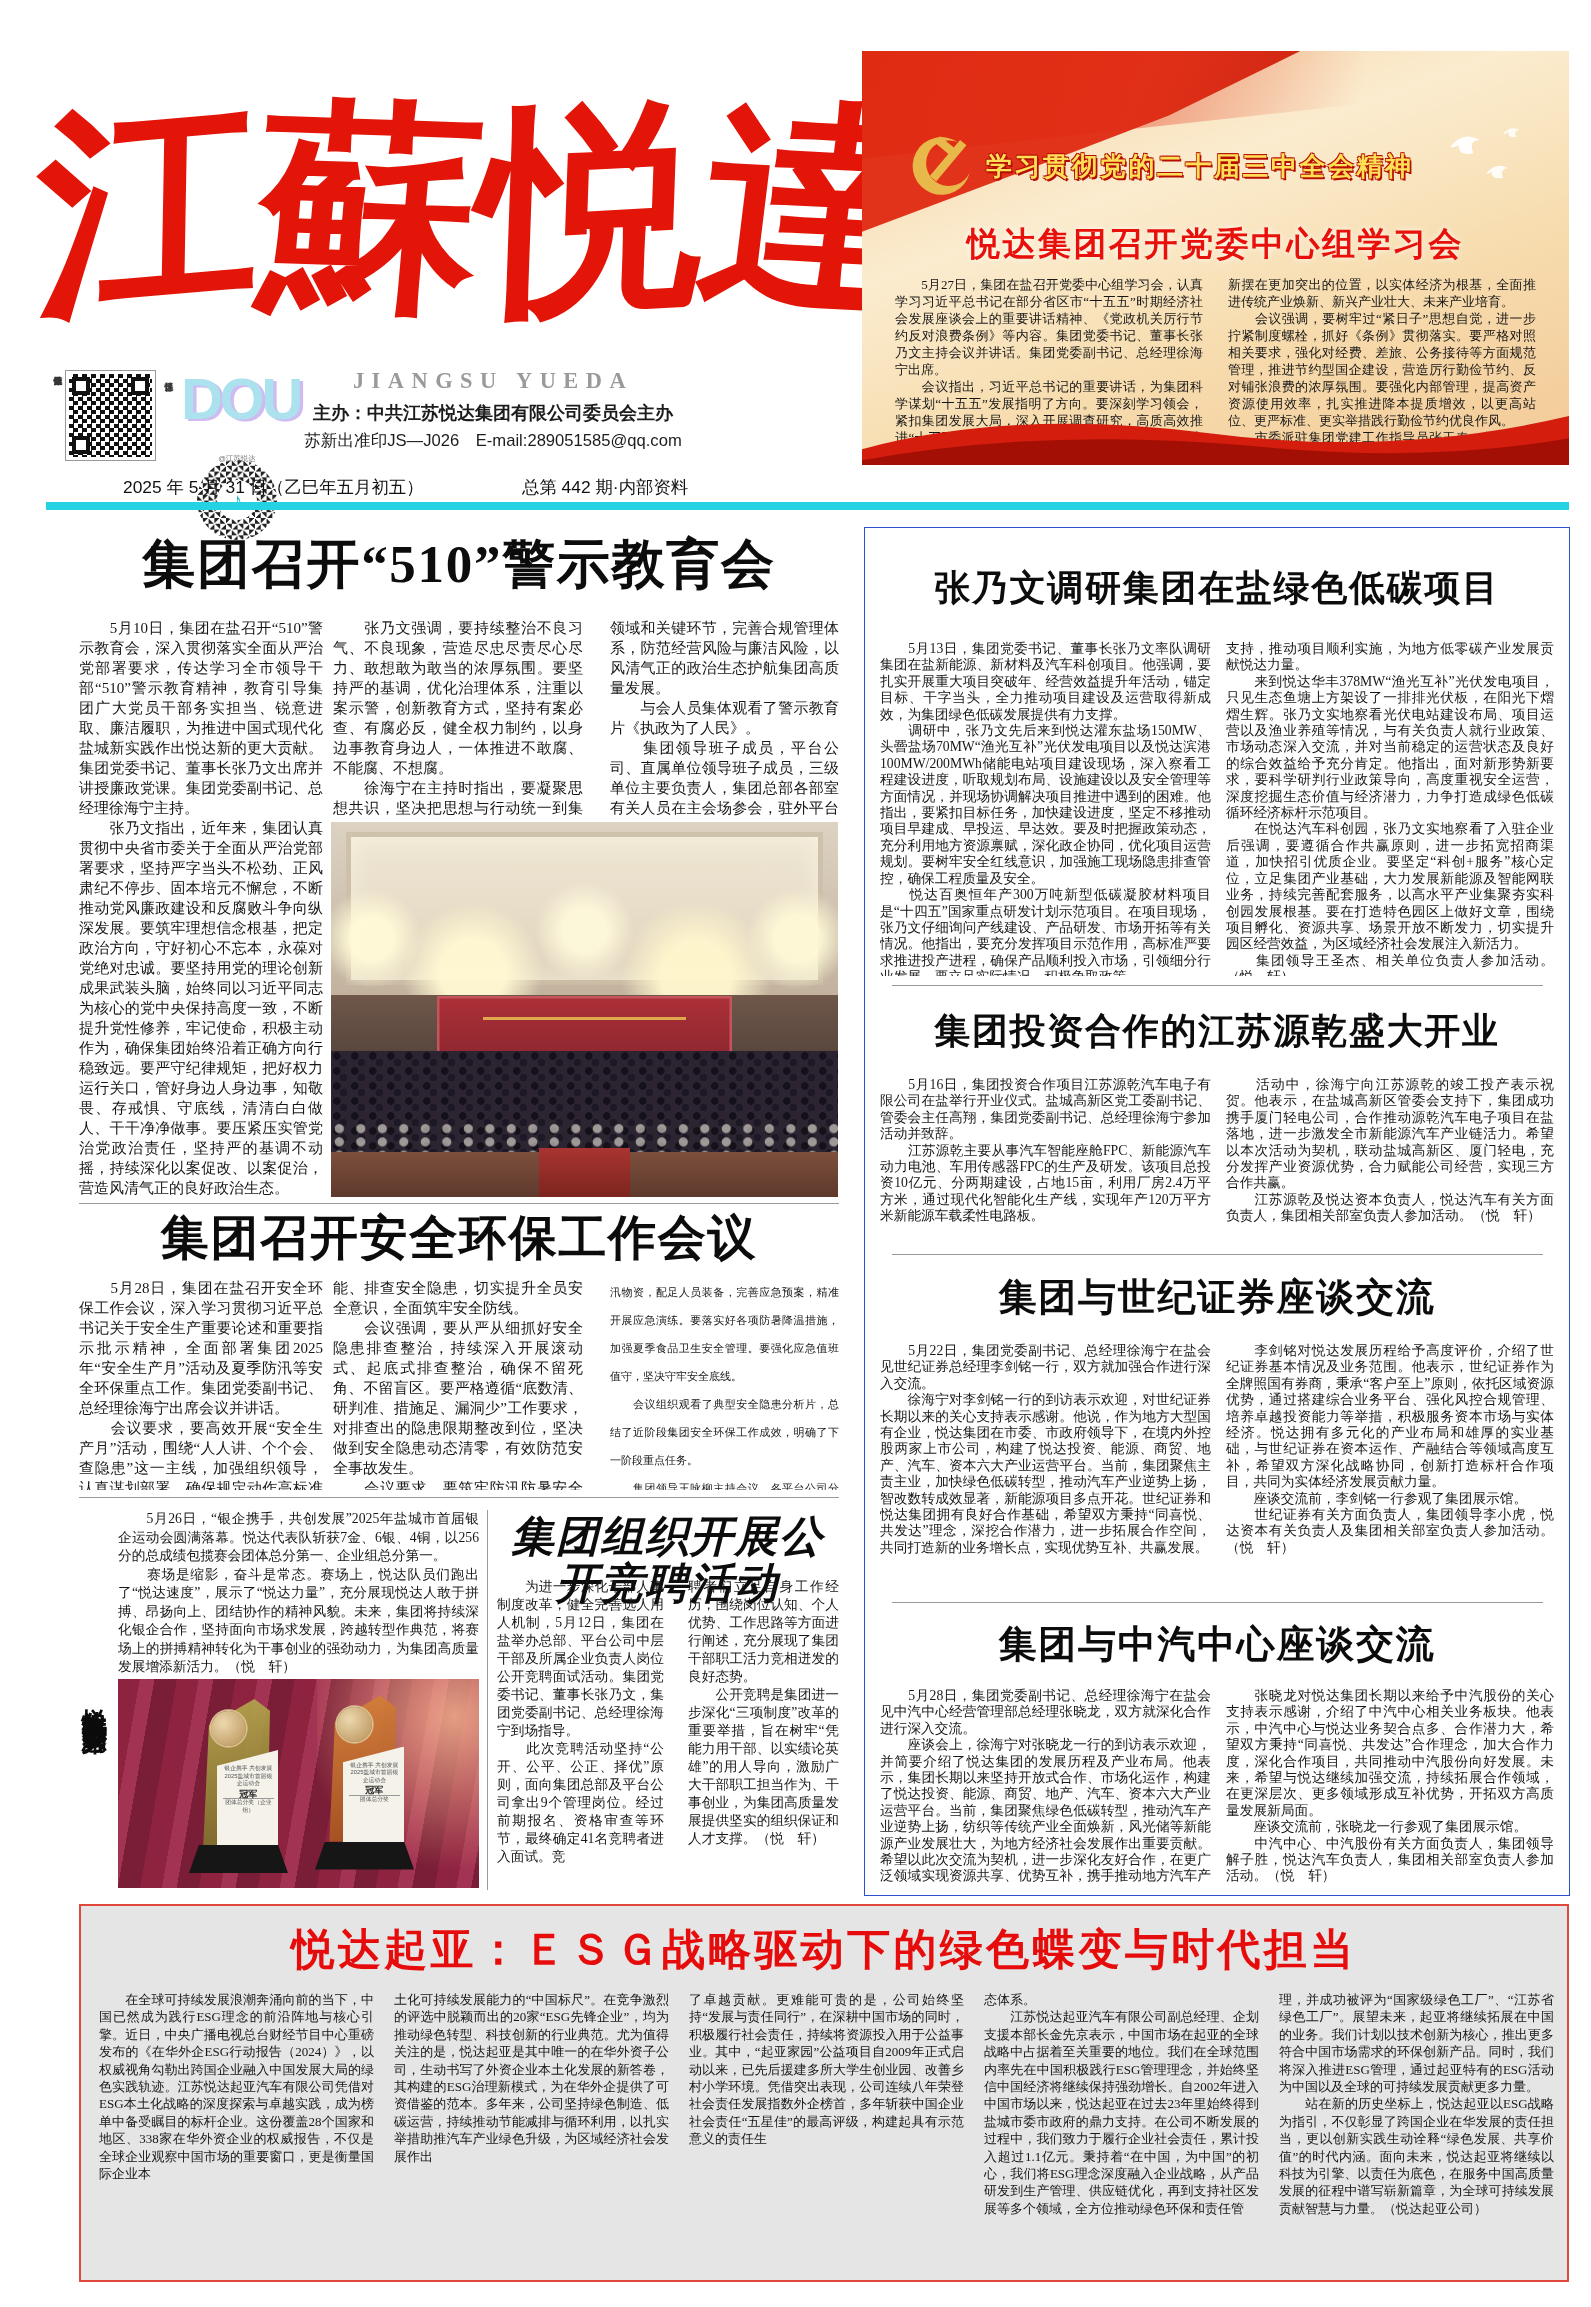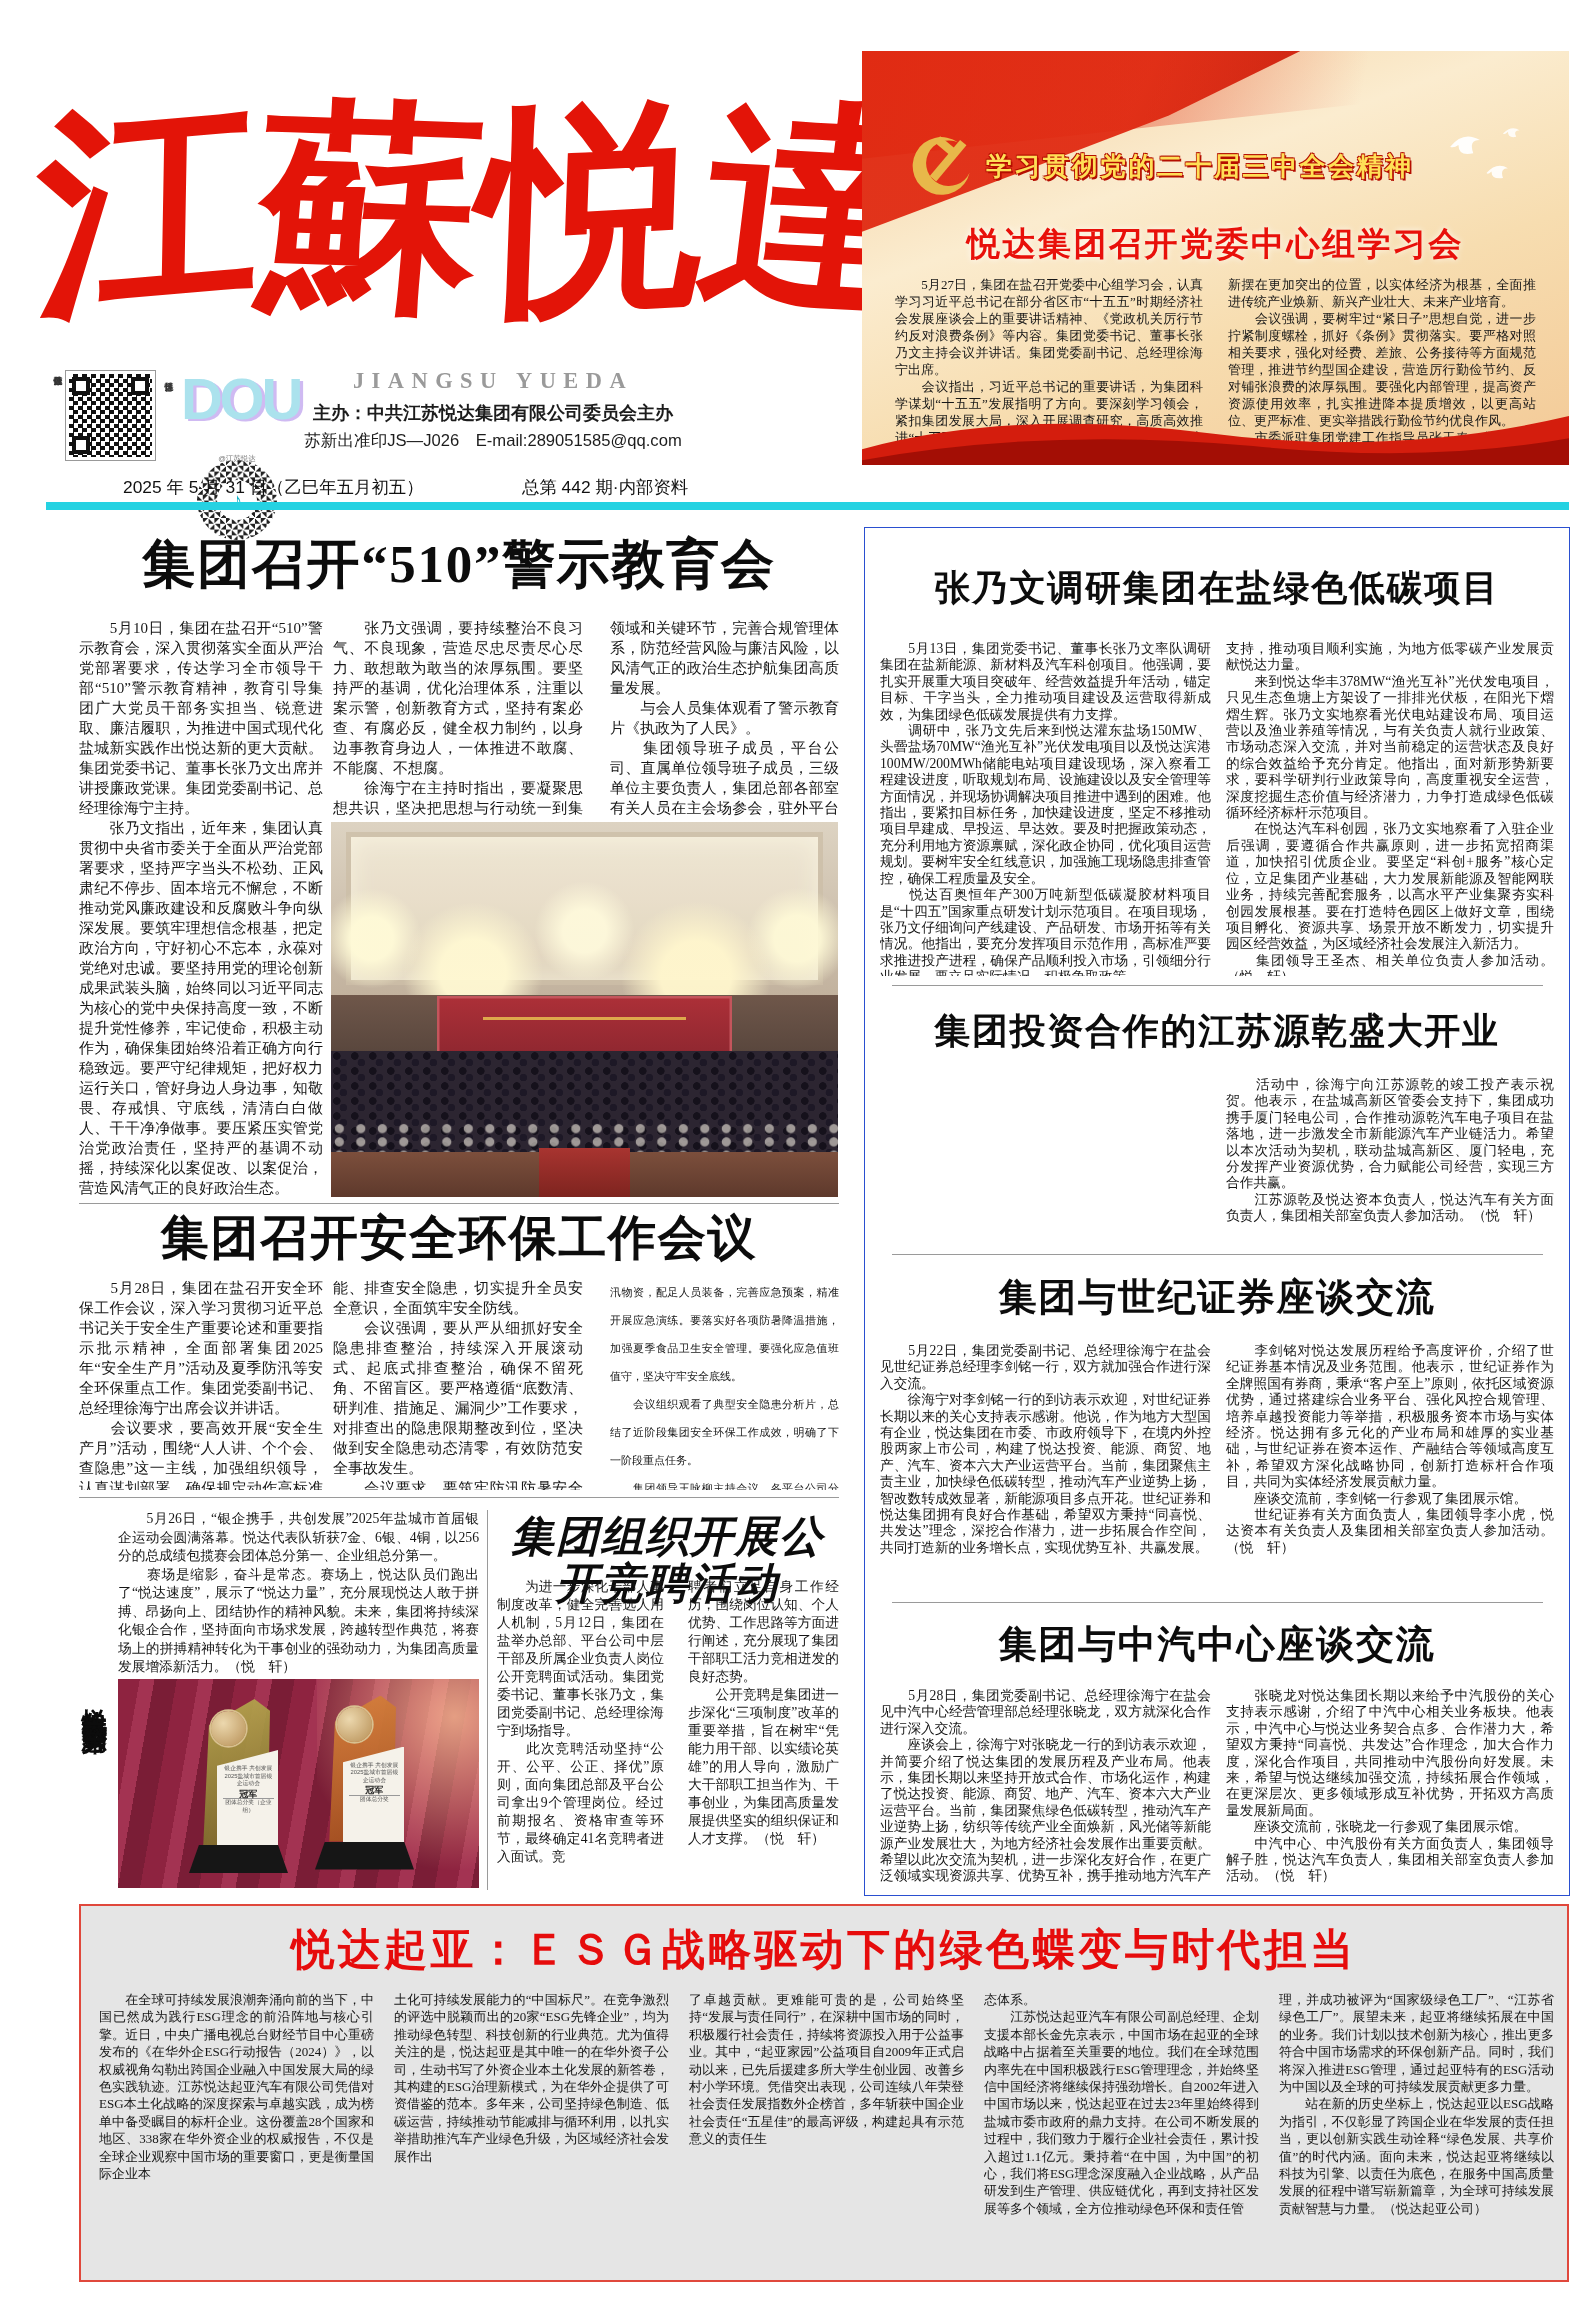--- a/index.html
+++ b/index.html
@@ -239,20 +239,22 @@
     <div class="abs body rb-body" style="left:15px;top:113px;width:331px;height:335px;">　　5月13日，集团党委书记、董事长张乃文率队调研集团在盐新能源、新材料及汽车科创项目。他强调，要扎实开展重大项目突破年、经营效益提升年活动，锚定目标、干字当头，全力推动项目建设及运营取得新成效，为集团绿色低碳发展提供有力支撑。
 　　调研中，张乃文先后来到悦达灌东盐场150MW、头罾盐场70MW“渔光互补”光伏发电项目以及悦达滨港100MW/200MWh储能电站项目建设现场，深入察看工程建设进度，听取规划布局、设施建设以及安全管理等方面情况，并现场协调解决项目推进中遇到的困难。他指出，要紧扣目标任务，加快建设进度，坚定不移推动项目早建成、早投运、早达效。要及时把握政策动态，充分利用地方资源禀赋，深化政企协同，优化项目运营规划。要树牢安全红线意识，加强施工现场隐患排查管控，确保工程质量及安全。
 　　悦达百奥恒年产300万吨新型低碳凝胶材料项目是“十四五”国家重点研发计划示范项目。在项目现场，张乃文仔细询问产线建设、产品研发、市场开拓等有关情况。他指出，要充分发挥项目示范作用，高标准严要求推进投产进程，确保产品顺利投入市场，引领细分行业发展。要立足实际情况，积极争取政策</div>
     <div class="abs body rb-body" style="left:361px;top:113px;width:328px;height:335px;">支持，推动项目顺利实施，为地方低零碳产业发展贡献悦达力量。
 　　来到悦达华丰378MW“渔光互补”光伏发电项目，只见生态鱼塘上方架设了一排排光伏板，在阳光下熠熠生辉。张乃文实地察看光伏电站建设布局、项目运营以及渔业养殖等情况，与有关负责人就行业政策、市场动态深入交流，并对当前稳定的运营状态及良好的综合效益给予充分肯定。他指出，面对新形势新要求，要科学研判行业政策导向，高度重视安全运营，深度挖掘生态价值与经济潜力，力争打造成绿色低碳循环经济标杆示范项目。
 　　在悦达汽车科创园，张乃文实地察看了入驻企业后强调，要遵循合作共赢原则，进一步拓宽招商渠道，加快招引优质企业。要坚定“科创+服务”核心定位，立足集团产业基础，大力发展新能源及智能网联业务，持续完善配套服务，以高水平产业集聚夯实科创园发展根基。要在打造特色园区上做好文章，围绕项目孵化、资源共享、场景开放不断发力，切实提升园区经营效益，为区域经济社会发展注入新活力。
 　　集团领导王圣杰、相关单位负责人参加活动。（悦　轩）</div>
     <div class="abs hrule" style="left:26.5px;top:457px;width:651px;"></div>
 
     <div class="abs hl" style="left:0;top:484px;width:100%;font-size:36px;">集团投资合作的江苏源乾盛大开业</div>
+    <div class="abs body rb-body" style="left:15px;top:549px;width:331px;height:146px;">　　5月16日，集团投资合作项目江苏源乾汽车电子有限公司在盐举行开业仪式。盐城高新区党工委副书记、管委会主任高翔，集团党委副书记、总经理徐海宁参加活动并致辞。
+　　江苏源乾主要从事汽车智能座舱FPC、新能源汽车动力电池、车用传感器FPC的生产及研发。该项目总投资10亿元、分两期建设，占地15亩，利用厂房2.4万平方米，通过现代化智能化生产线，实现年产120万平方米新能源车载柔性电路板。</div>
     <div class="abs body rb-body" style="left:361px;top:549px;width:328px;height:146px;">　　活动中，徐海宁向江苏源乾的竣工投产表示祝贺。他表示，在盐城高新区管委会支持下，集团成功携手厦门轻电公司，合作推动源乾汽车电子项目在盐落地，进一步激发全市新能源汽车产业链活力。希望以本次活动为契机，联动盐城高新区、厦门轻电，充分发挥产业资源优势，合力赋能公司经营，实现三方合作共赢。
 　　江苏源乾及悦达资本负责人，悦达汽车有关方面负责人，集团相关部室负责人参加活动。（悦　轩）</div>
     <div class="abs hrule" style="left:26.5px;top:726px;width:651px;"></div>
 
     <div class="abs hl" style="left:0;top:749px;width:100%;font-size:38px;">集团与世纪证券座谈交流</div>
     <div class="abs body rb-body" style="left:15px;top:815px;width:331px;height:230px;">　　5月22日，集团党委副书记、总经理徐海宁在盐会见世纪证券总经理李剑铭一行，双方就加强合作进行深入交流。
 　　徐海宁对李剑铭一行的到访表示欢迎，对世纪证券长期以来的关心支持表示感谢。他说，作为地方大型国有企业，悦达集团在市委、市政府领导下，在境内外控股两家上市公司，构建了悦达投资、能源、商贸、地产、汽车、资本六大产业运营平台。当前，集团聚焦主责主业，加快绿色低碳转型，推动汽车产业逆势上扬，智改数转成效显著，新能源项目多点开花。世纪证券和悦达集团拥有良好合作基础，希望双方秉持“同喜悦、共发达”理念，深挖合作潜力，进一步拓展合作空间，共同打造新的业务增长点，实现优势互补、共赢发展。</div>
     <div class="abs body rb-body" style="left:361px;top:815px;width:328px;height:230px;">　　李剑铭对悦达发展历程给予高度评价，介绍了世纪证券基本情况及业务范围。他表示，世纪证券作为全牌照国有券商，秉承“客户至上”原则，依托区域资源优势，通过搭建综合业务平台、强化风控合规管理、培养卓越投资能力等举措，积极服务资本市场与实体经济。悦达拥有多元化的产业布局和雄厚的实业基础，与世纪证券在资本运作、产融结合等领域高度互补，希望双方深化战略协同，创新打造标杆合作项目，共同为实体经济发展贡献力量。
 　　座谈交流前，李剑铭一行参观了集团展示馆。
 　　世纪证券有关方面负责人，集团领导李小虎，悦达资本有关负责人及集团相关部室负责人参加活动。（悦　轩）</div>

